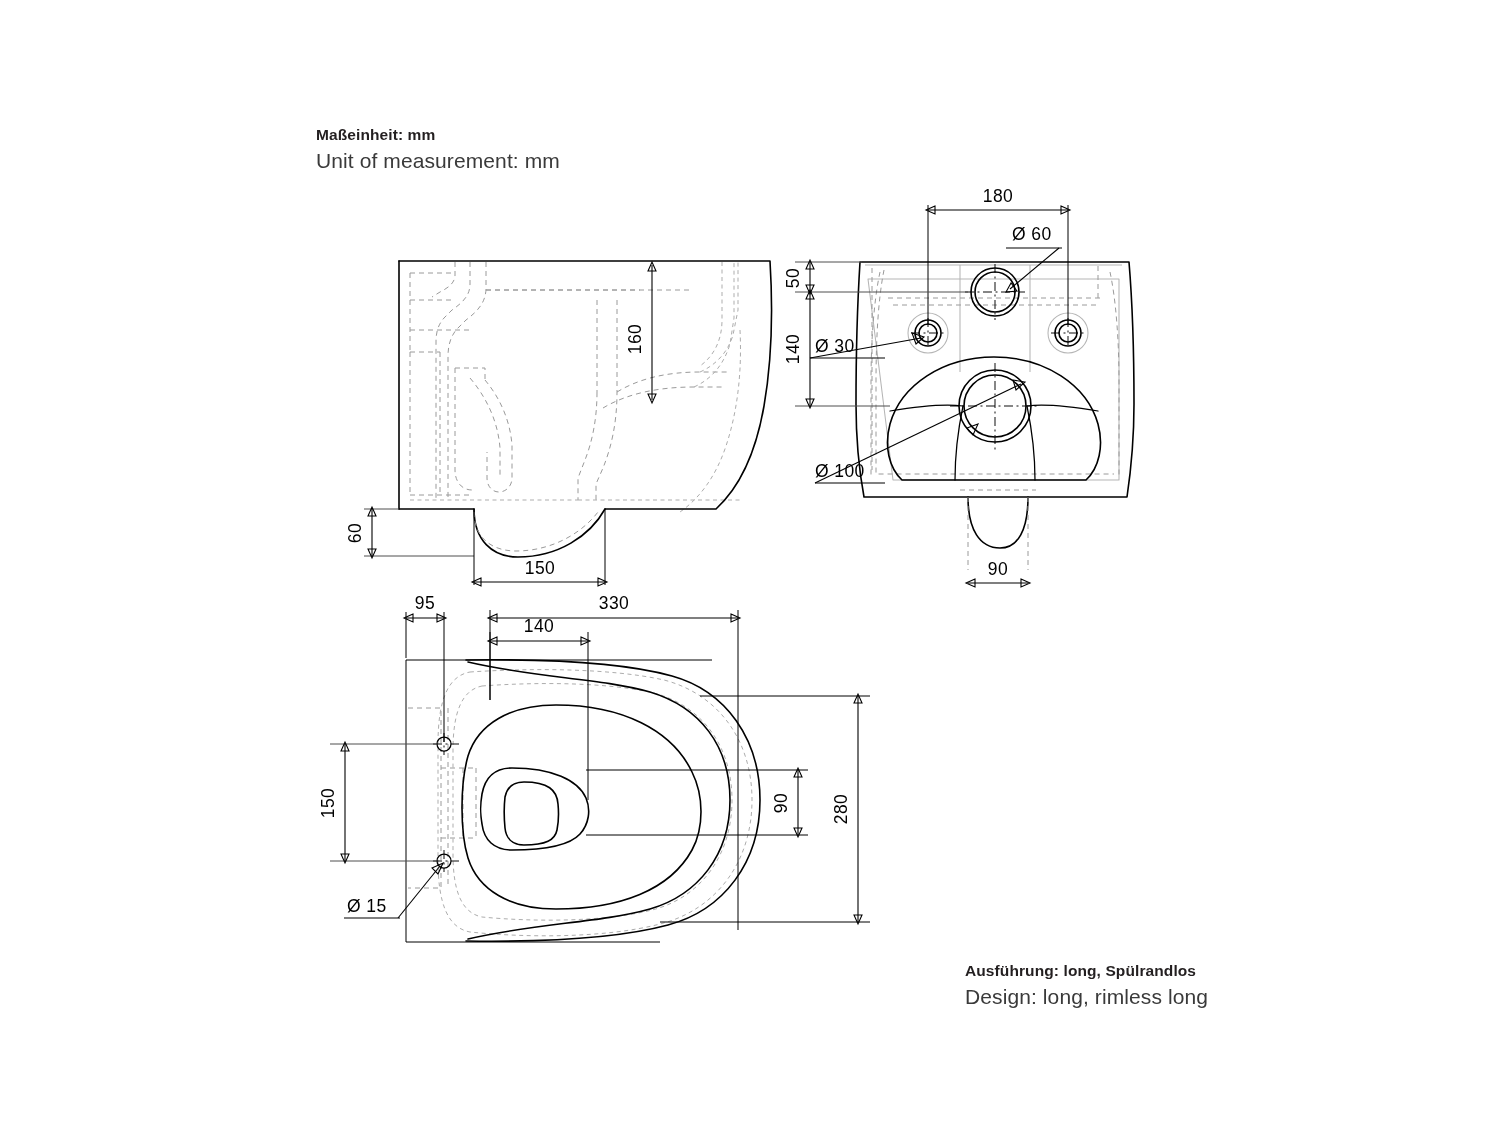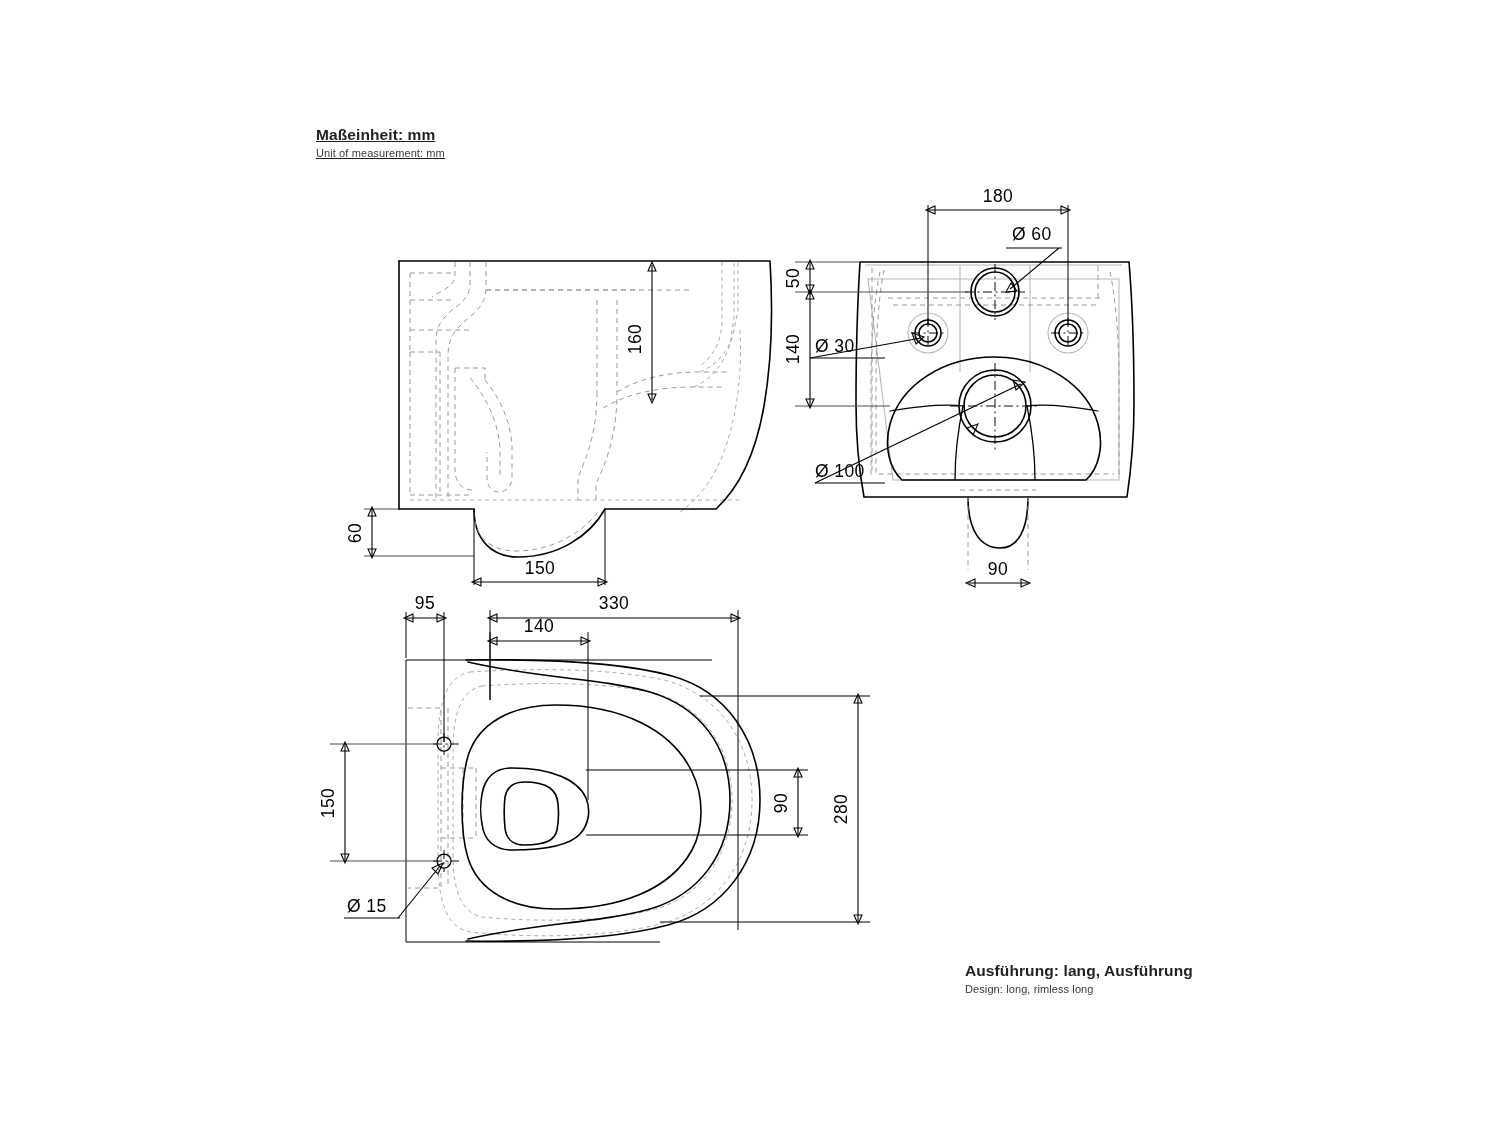--- a/index.html
+++ b/index.html
@@ -27,26 +27,26 @@
     line-height: 1.42;
     white-space: nowrap;
   }
   .txt-de {
     font-size: 15.5px;
     font-weight: bold;
     color: #231f20;
     letter-spacing: 0.1px;
   }
   .txt-en {
-    font-size: 11px;
+    font-size: 21px;
     font-weight: normal;
     color: #3a3a3a;
     letter-spacing: 0.1px;
   }
-  #unit-note { left: 316px; top: 124px; text-decoration: underline; }
+  #unit-note { left: 316px; top: 124px; }
   #design-note { left: 965px; top: 960px; }
 
   svg.draw {
     position: absolute;
     left: 0; top: 0;
     width: 1500px;
     height: 1125px;
     overflow: visible;
   }
   .outline {
@@ -122,21 +122,21 @@
 <body>
 
 <div id="sheet">
 
   <div class="txt-block" id="unit-note">
     <div class="txt-de">Maßeinheit: mm</div>
     <div class="txt-en">Unit of measurement: mm</div>
   </div>
 
   <div class="txt-block" id="design-note">
-    <div class="txt-de">Ausführung: lang, Ausführung</div>
+    <div class="txt-de">Ausführung: long, Spülrandlos</div>
     <div class="txt-en">Design: long, rimless long</div>
   </div>
 
   <svg class="draw" viewBox="0 0 1500 1125" xmlns="http://www.w3.org/2000/svg">
 
     <g>
 
       <g>
         <path class="hidden-dash" d="M410,273 L410,352"></path>
         <path class="hidden-dash" d="M410,273 L455,273"></path>

